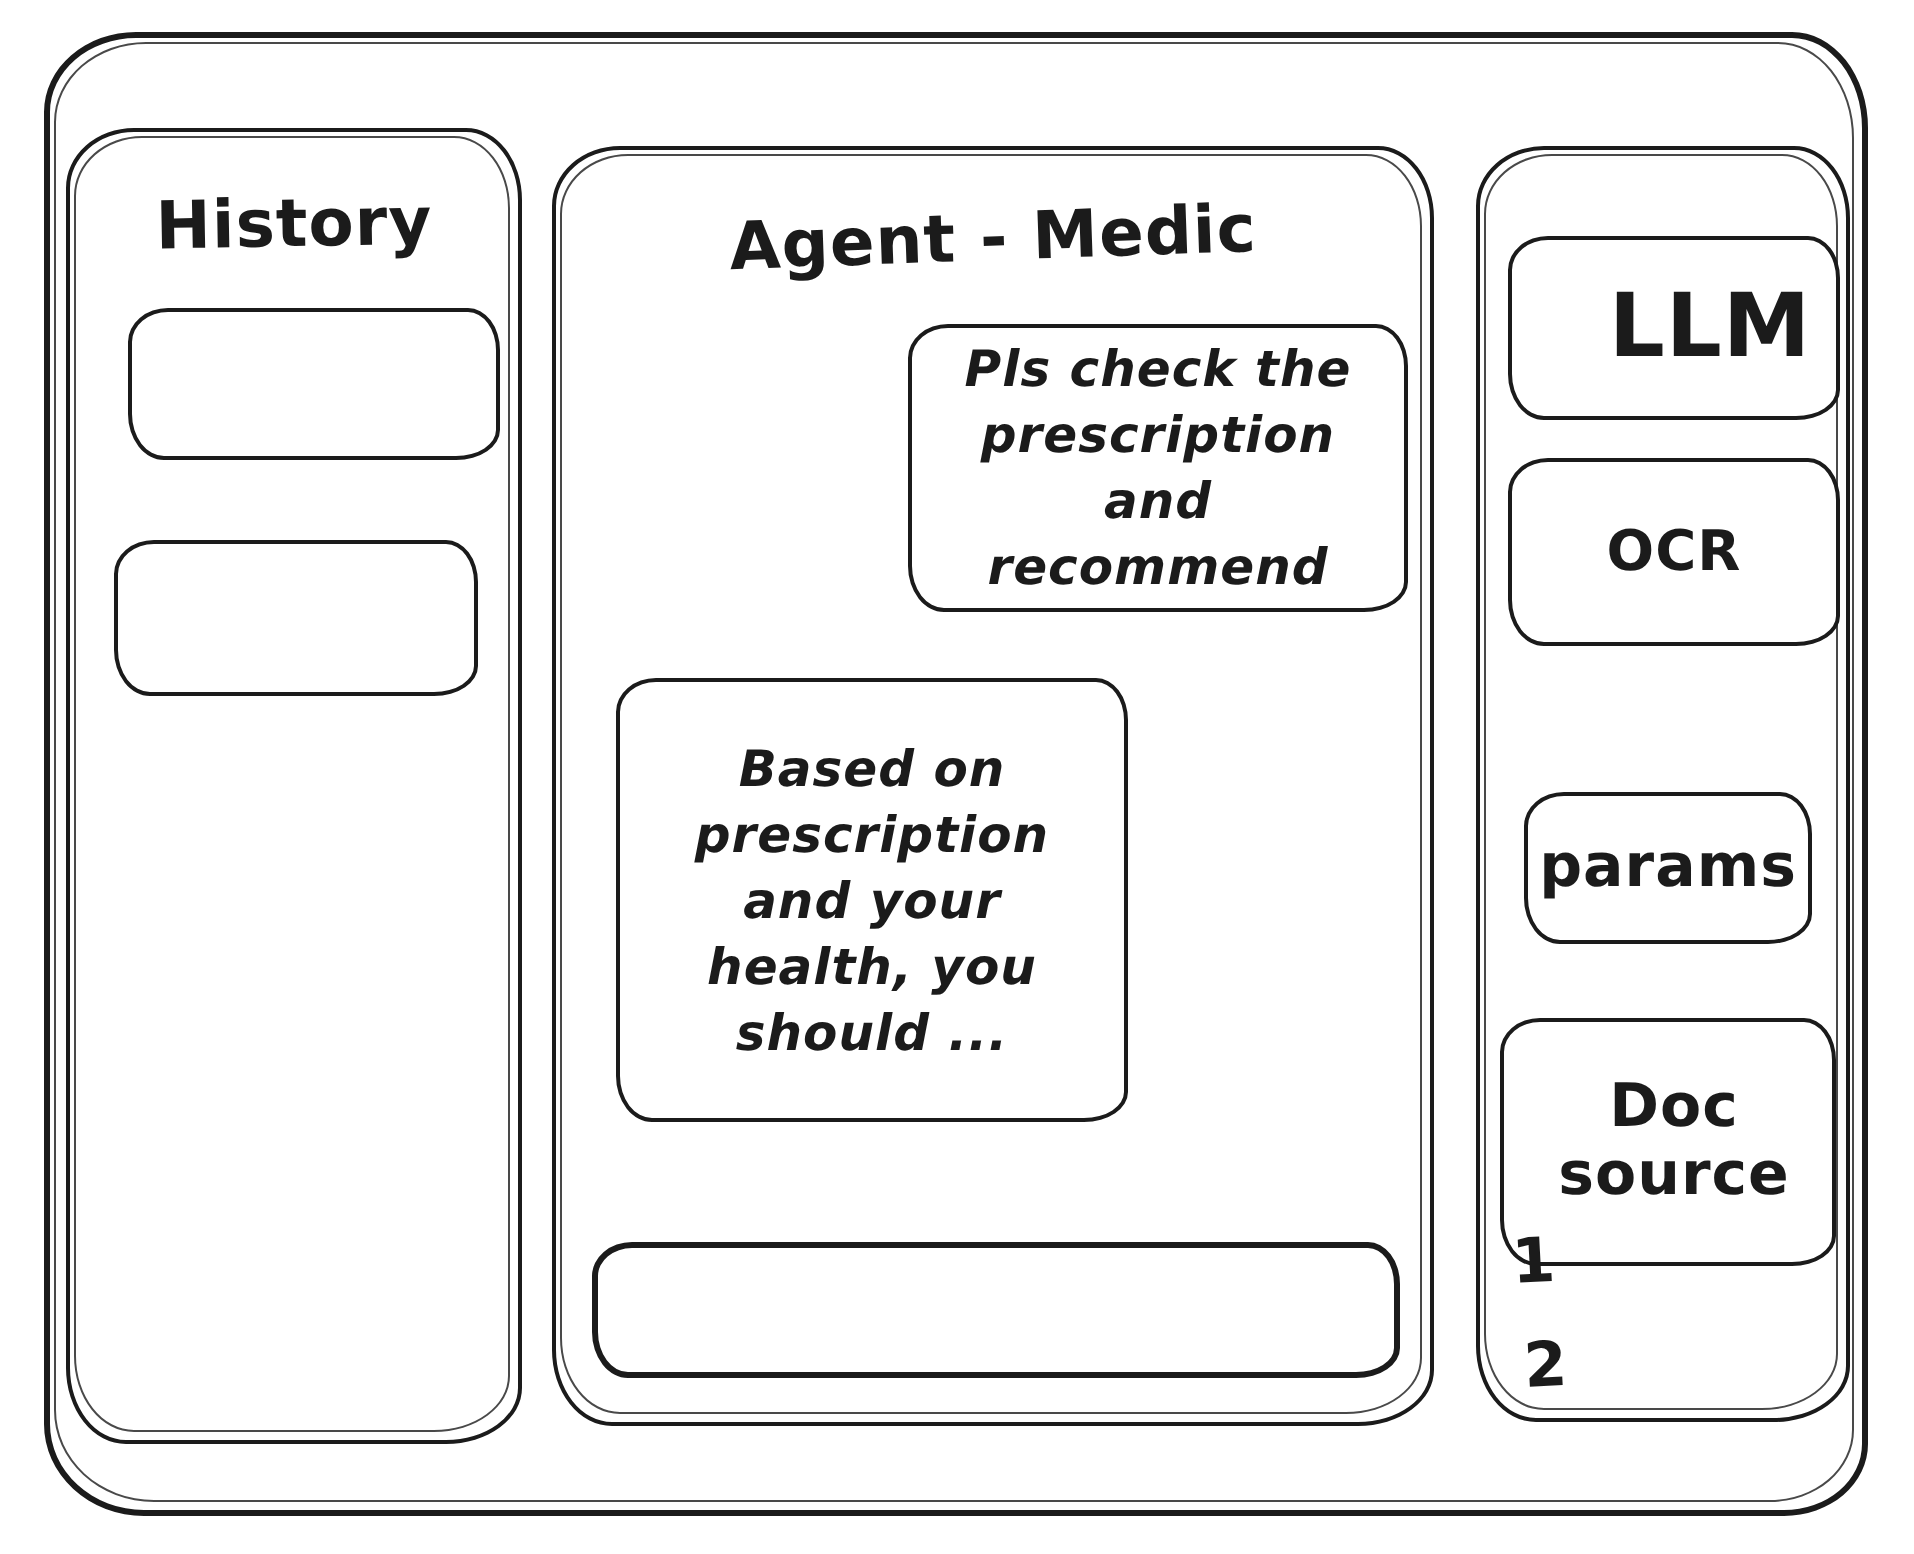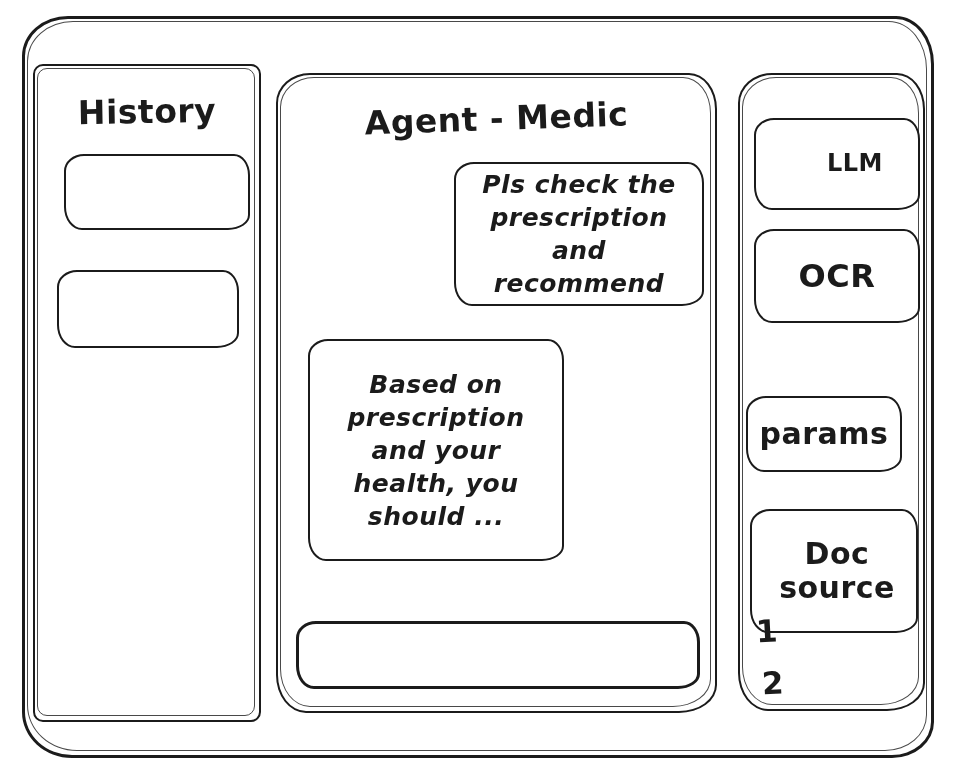--- a/index.html
+++ b/index.html
@@ -85,38 +85,38 @@
     transform: rotate(-3deg);
   }
 </style>
 </head>
 <body>
 
 <div class="canvas">
 
   <div class="sk rA dbl" style="left:22px; top:16px; width:912px; height:742px;"></div>
 
-  <section class="sk rB dbl thin" style="left:33px; top:64px; width:228px; height:658px;border-radius:10px;">
+  <section class="sk rB dbl thin" style="left:33px; top:64px; width:228px; height:658px;">
     <div class="hand panel-title" style="top:26px;">History</div>
     <div class="sk rC thin history-item" style="left:29px; top:88px; width:186px; height:76px;"></div>
     <div class="sk rC thin history-item" style="left:22px; top:204px; width:182px; height:78px;"></div>
   </section>
 
   <section class="sk rB dbl thin" style="left:276px; top:73px; width:441px; height:640px;">
     <div class="hand panel-title" style="top:24px; transform:rotate(-2deg);">Agent - Medic</div>
 
     <div class="sk rC thin bubble hand" style="left:176px; top:87px; width:250px; height:144px;">Pls check the prescription and recommend</div>
 
     <div class="sk rC thin bubble hand" style="left:9px; top:264px; width:256px; height:222px;margin-left:21px;">Based on prescription and your health, you should ...</div>
 
     <input type="text" class="chat-input rC" style="left: 18px; top: 546px; width: 404px; height: 68px;" value="">
   </section>
 
   <section class="sk rB dbl thin" style="left:738px; top:73px; width:187px; height:638px;">
-    <div class="sk rC thin tool-btn hand" style="left:14px; top:43px; width:166px; height:92px; font-size:24px;padding-left:44px;">LLM</div>
-    <div class="sk rC thin tool-btn hand" style="left:14px; top:154px; width:166px; height:94px; font-size:32px;">OCR</div>
-    <div class="sk rC thin tool-btn hand" style="left:6px; top:321px; width:156px; height:76px;">params</div>
+    <div class="sk rC thin tool-btn hand" style="left:14px; top:43px; width:166px; height:92px; font-size:44px;padding-left:44px;">LLM</div>
+    <div class="sk rC thin tool-btn hand" style="left:14px; top:154px; width:166px; height:94px; font-size:28px;">OCR</div>
+    <div class="sk rC thin tool-btn hand" style="left:22px; top:321px; width:144px; height:76px;">params</div>
     <div class="sk rC thin tool-btn hand" style="left:10px; top:434px; width:168px; height:124px;padding-left:14px;">Doc source</div>
     <div class="doc-num" style="left:16px; top:538px;">1</div>
     <div class="doc-num" style="left:22px; top:590px;">2</div>
   </section>
 
 </div>
 
 </body></html>

